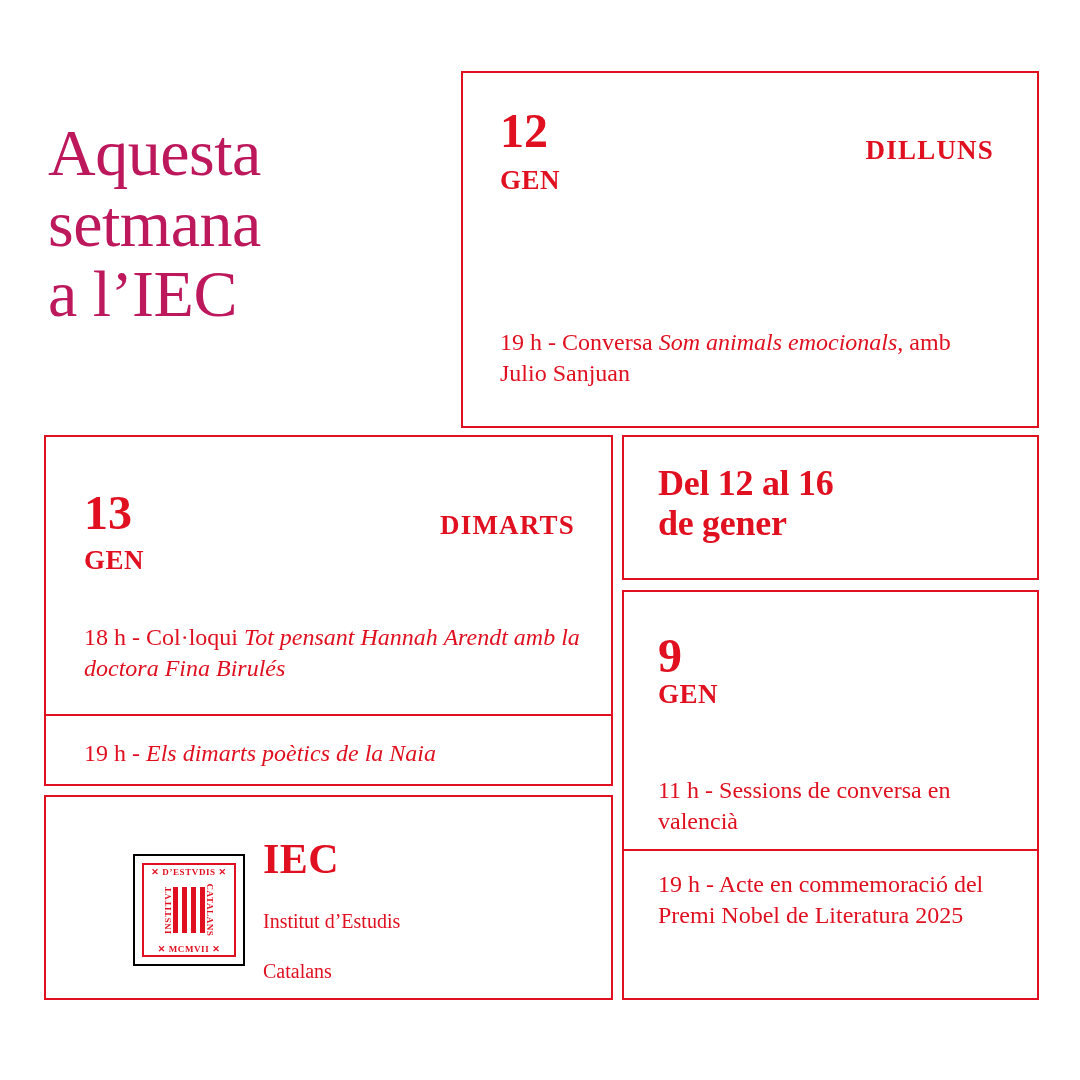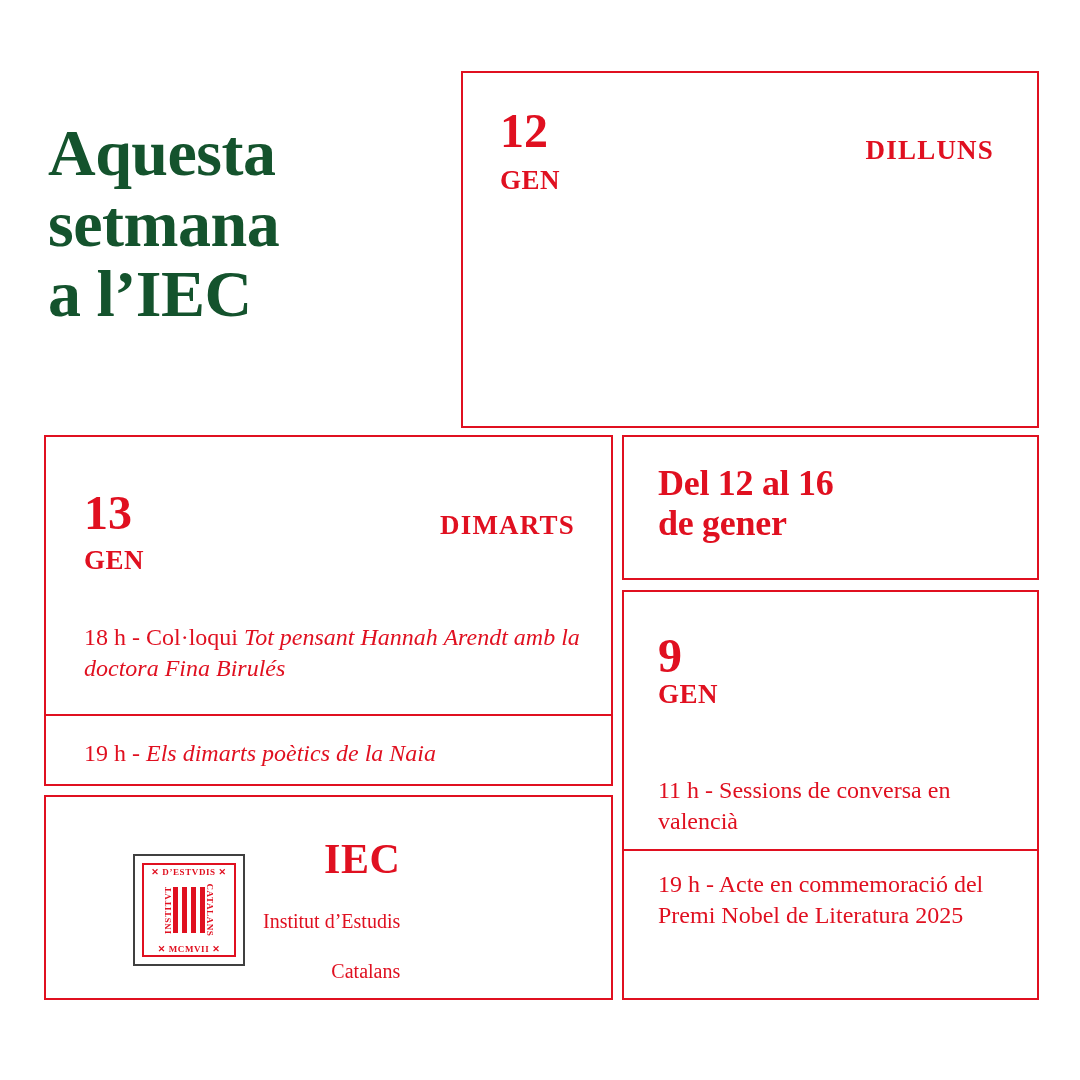--- a/index.html
+++ b/index.html
@@ -26,22 +26,22 @@
   }
 
   
   .title {
     position: absolute;
     left: 48px;
     top: 118px;
     width: 400px;
     font-size: 66px;
     line-height: 1.07;
-    font-weight: bold;
-    color: #14532d;
+    font-weight: normal;
+    color: #be185d;
     letter-spacing: -0.5px;
   }
 
   
   .daynum {
     position: absolute;
     font-size: 48px;
     font-weight: bold;
     line-height: 0.95;
   }
@@ -85,21 +85,21 @@
     position: absolute;
     left: 133px;
     top: 838px;
     display: flex;
     align-items: center;
     gap: 18px;
   }
   .seal {
     width: 112px;
     height: 112px;
-    border: 2px solid #404040;
+    border: 2px solid #000000;
     box-sizing: border-box;
     position: relative;
   }
   .seal .inner-ring {
     position: absolute;
     inset: 7px;
     border: 2px solid #e01020;
     box-sizing: border-box;
   }
   .seal .shield {
@@ -137,21 +137,21 @@
   .seal .lbl-left {
     left: -12px; top: 50%;
     transform: translateY(-50%) rotate(-90deg);
     width: 90px; text-align: center;
   }
   .seal .lbl-right {
     right: -12px; top: 50%;
     transform: translateY(-50%) rotate(90deg);
     width: 90px; text-align: center;
   }
-  .logo-text { line-height: 1.04; text-align: right; }
+  .logo-text { line-height: 1.04; }
   .logo-text .iec {
     font-size: 42px;
     font-weight: bold;
     letter-spacing: 0.5px;
   }
   .logo-text .sub {
     font-size: 20px;
     line-height: 1.12;
     margin-top: 28px;
   }
@@ -164,20 +164,23 @@
   <div class="title">
     <div>Aquesta</div>
     <div>setmana</div>
     <div>a l’IEC</div>
   </div>
 
   <div class="box" style="left:461px; top:71px; width:578px; height:357px;"></div>
   <div class="daynum" style="left:500px; top:108px;">12</div>
   <div class="daymon" style="left:500px; top:165px;">GEN</div>
   <div class="dayname" style="left:700px; top:135px; width:294px;">DILLUNS</div>
+  <div class="event" style="left:500px; top:327px; width:500px;">
+    <span>19 h - </span><span>Conversa </span><em>Som animals emocionals</em><span>, amb Julio Sanjuan</span>
+  </div>
 
   <div class="box" style="left:44px; top:435px; width:569px; height:351px;"></div>
   <div class="daynum" style="left:84px; top:490px;">13</div>
   <div class="daymon" style="left:84px; top:545px;">GEN</div>
   <div class="dayname" style="left:290px; top:510px; width:285px;">DIMARTS</div>
   <div class="event" style="left:84px; top:622px; width:500px;">
     <span>18 h - </span><span>Col·loqui </span><em>Tot pensant Hannah Arendt amb la doctora Fina Birulés</em><span></span>
   </div>
   <div class="divider" style="left:44px; top:714px; width:569px;"></div>
   <div class="event" style="left:84px; top:738px; width:500px;">

